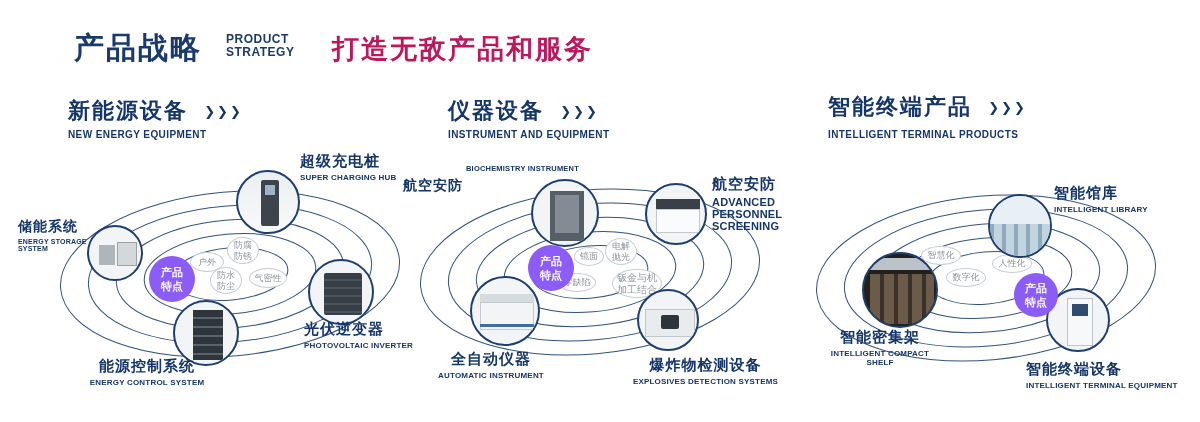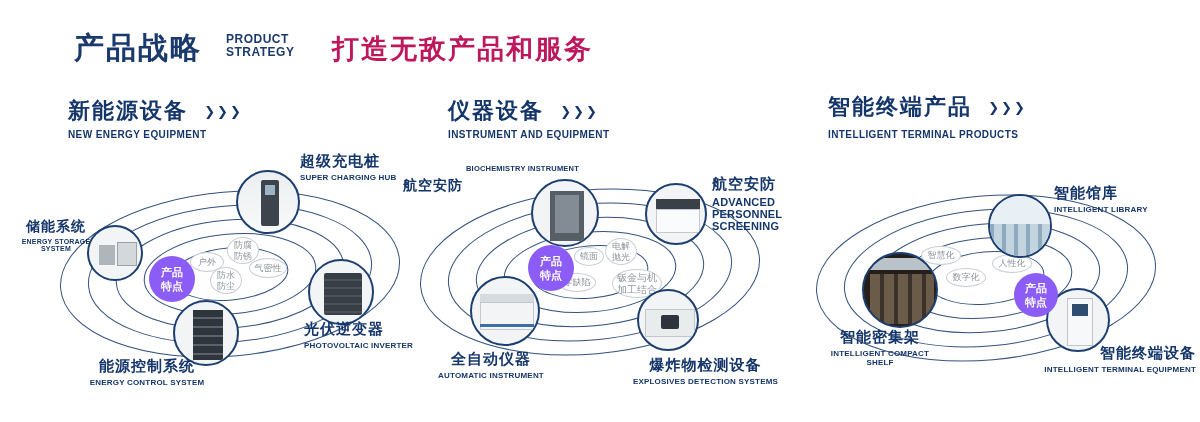--- a/index.html
+++ b/index.html
@@ -82,24 +82,24 @@
   <div class="p-circle" style="left:308px;top:259px;width:66px;height:66px;">
     <div class="part" style="left:14px;top:12px;width:38px;height:42px;border-radius:2px;background:repeating-linear-gradient(180deg,#373e46 0 6px,#4a525a 6px 8px);"></div>
   </div>
   <div class="p-circle" style="left:173px;top:300px;width:66px;height:66px;">
     <div class="part" style="left:18px;top:8px;width:30px;height:50px;background:repeating-linear-gradient(180deg,#2e353c 0 7px,#5a626a 7px 9px);"></div>
   </div>
 
   <div class="badge" style="left:149px;top:256px;width:46px;height:46px;">产品特点</div>
   <div class="tag" style="left:190px;top:252px;width:34px;height:20px;">户外</div>
   <div class="tag" style="left:227px;top:237px;width:32px;height:27px;">防腐防锈</div>
-  <div class="tag" style="left:249px;top:258px;width:38px;height:20px;">气密性</div>
+  <div class="tag" style="left:249px;top:268px;width:38px;height:20px;">气密性</div>
   <div class="tag" style="left:210px;top:267px;width:32px;height:27px;">防水防尘</div>
 
-  <div class="plabel" style="left:18px;top:218px;width:76px;text-align:center;">
+  <div class="plabel" style="left:18px;top:218px;width:76px;text-align:left;">
     <div class="cn" style="font-size:14px;">储能系统</div>
     <div class="en" style="font-size:7px;">ENERGY STORAGE SYSTEM</div>
   </div>
   <div class="plabel" style="left:300px;top:152px;width:130px;">
     <div class="cn">超级充电桩</div>
     <div class="en">SUPER CHARGING HUB</div>
   </div>
   <div class="plabel" style="left:304px;top:320px;width:130px;">
     <div class="cn">光伏逆变器</div>
     <div class="en">PHOTOVOLTAIC INVERTER</div>
@@ -204,18 +204,18 @@
   <div class="tag" style="left:946px;top:268px;width:40px;height:19px;">数字化</div>
 
   <div class="plabel" style="left:1054px;top:184px;width:110px;">
     <div class="cn">智能馆库</div>
     <div class="en">INTELLIGENT LIBRARY</div>
   </div>
   <div class="plabel" style="left:830px;top:328px;width:100px;text-align:center;">
     <div class="cn">智能密集架</div>
     <div class="en">INTELLIGENT COMPACT SHELF</div>
   </div>
-  <div class="plabel" style="left:1026px;top:344px;width:170px;text-align:right;">
+  <div class="plabel" style="left:1026px;top:360px;width:170px;text-align:left;">
     <div class="cn">智能终端设备</div>
     <div class="en">INTELLIGENT TERMINAL EQUIPMENT</div>
   </div>
 
 </div>
 
 </body></html>

